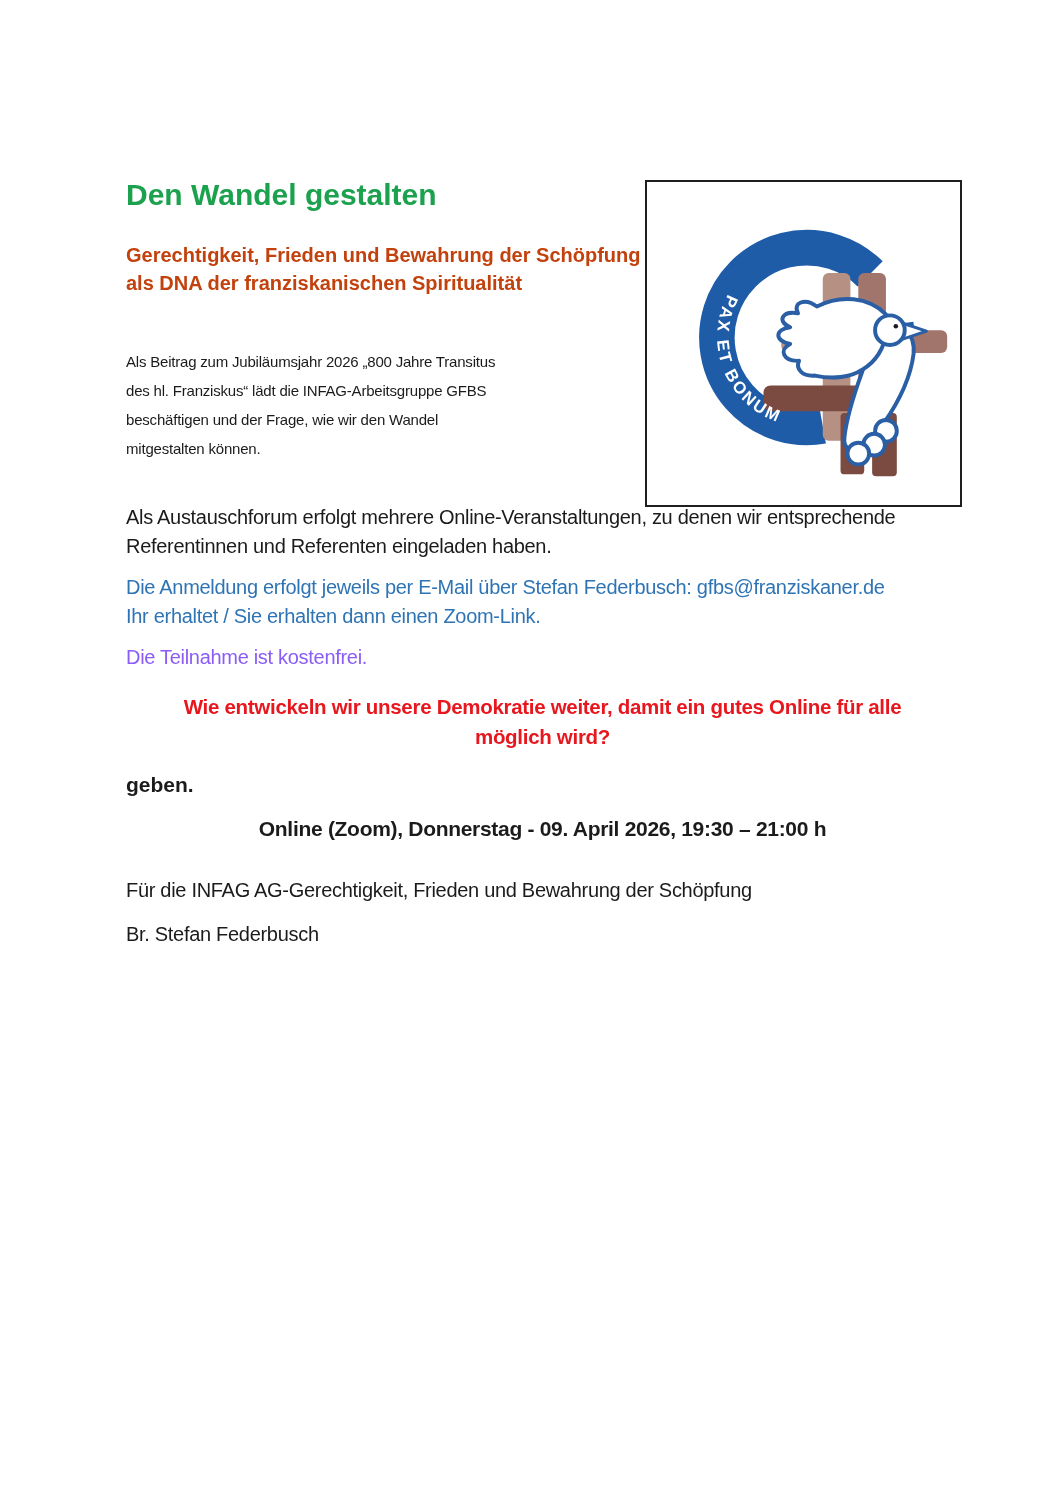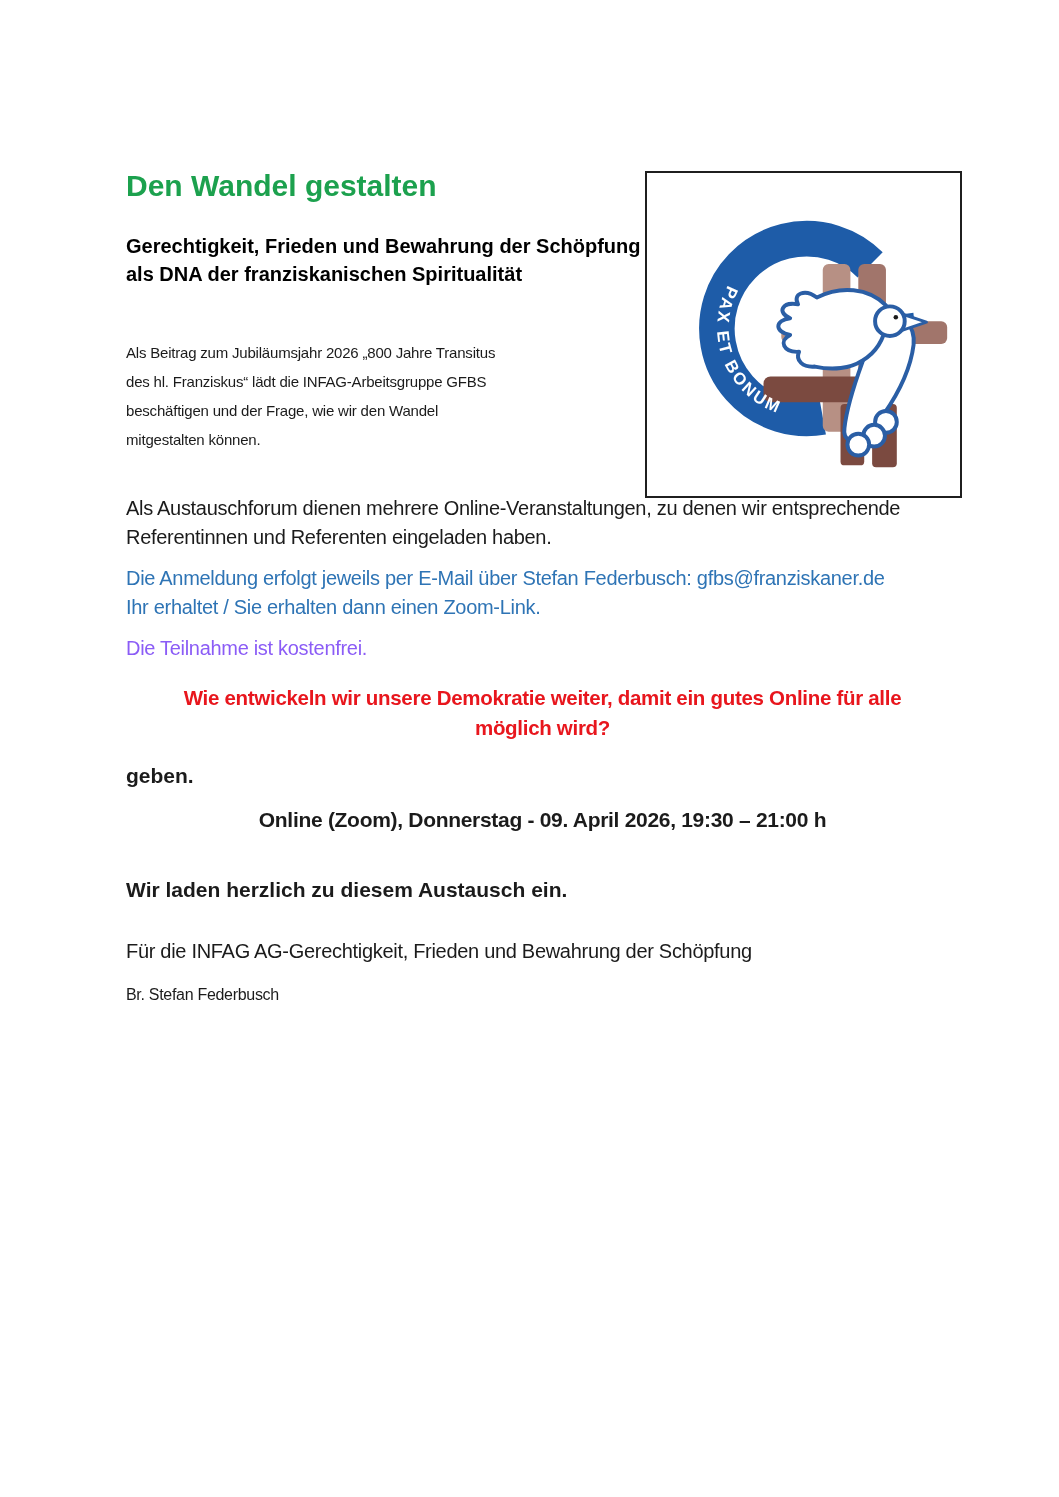--- a/index.html
+++ b/index.html
@@ -3,36 +3,37 @@
 <meta charset="utf-8">
 <style>
   html,body{margin:0;padding:0;background:#ffffff;}
   .page{
     position:relative;
     width:1059px;height:1085px;
     background:#ffffff;
     overflow:hidden;
     font-family:"Liberation Sans", sans-serif;
     color:#1b1b1b;
+    margin-top:9px;
   }
   .content{
     position:absolute;
     left:126px; top:0; width:833px;
     padding-top:168px;
   }
   .ln{white-space:pre;}
   h1.title{
     margin:0;
     font-size:30px;line-height:36px;font-weight:bold;
     color:#1ca14e;
   }
   .subtitle{
     margin-top:28px;
     font-size:20px;line-height:28px;font-weight:bold;
-    color:#000000;
+    color:#c2410c;
   }
   .intro{
     margin-top:50px;
     font-size:15px;line-height:29px;
     letter-spacing:-0.2px;
   }
   .forum{
     margin-top:40px;
     font-size:20px;line-height:29px;
     letter-spacing:-0.3px;
@@ -75,21 +76,21 @@
     margin-top:40px;
     font-size:21px;line-height:30px;font-weight:bold;
   }
   .sender-group{
     margin-top:33px;
     font-size:20px;line-height:26px;
     letter-spacing:-0.3px;
   }
   .sender-name{
     margin-top:18px;
-    font-size:16px;line-height:26px;
+    font-size:20px;line-height:26px;
     letter-spacing:-0.3px;
   }
   .logo-box{
     position:absolute;
     left:645px; top:171px;
     width:317px; height:327px;
     border:2px solid #1f1f1f;
     box-sizing:border-box;
     background:#ffffff;
   }
@@ -110,21 +111,21 @@
     </div>
 
     <div class="intro">
       <div class="ln">Als Beitrag zum Jubiläumsjahr 2026 „800 Jahre Transitus</div>
       <div class="ln">des hl. Franziskus“ lädt die INFAG-Arbeitsgruppe GFBS</div>
       <div class="ln">beschäftigen und der Frage, wie wir den Wandel</div>
       <div class="ln">mitgestalten können.</div>
     </div>
 
     <div class="forum">
-      <div class="ln">Als Austauschforum dienen mehrere Online-Veranstaltungen, zu denen wir entsprechende</div>
+      <div class="ln">Als Austauschforum erfolgt mehrere Online-Veranstaltungen, zu denen wir entsprechende</div>
       <div class="ln">Referentinnen und Referenten eingeladen haben.</div>
     </div>
 
     <div class="registration">
       <div class="ln">Die Anmeldung erfolgt jeweils per E-Mail über Stefan Federbusch: gfbs@franziskaner.de</div>
       <div class="ln">Ihr erhaltet / Sie erhalten dann einen Zoom-Link.</div>
     </div>
 
     <div class="fee">
       <div class="ln">Die Teilnahme ist kostenfrei.</div>
@@ -137,23 +138,20 @@
     </div>
 
     <div class="geben">
       <div class="ln">geben.</div>
     </div>
 
     <div class="event-line">
       <div class="ln">Online (Zoom), Donnerstag - 09. April 2026, 19:30 – 21:00 h</div>
     </div>
 
-    <div class="invitation">
-      <div class="ln">Wir laden herzlich zu diesem Austausch ein.</div>
-    </div>
 
     <div class="sender-group">
       <div class="ln">Für die INFAG AG-Gerechtigkeit, Frieden und Bewahrung der Schöpfung</div>
     </div>
 
     <div class="sender-name">
       <div class="ln">Br. Stefan Federbusch</div>
     </div>
 
   </div>

